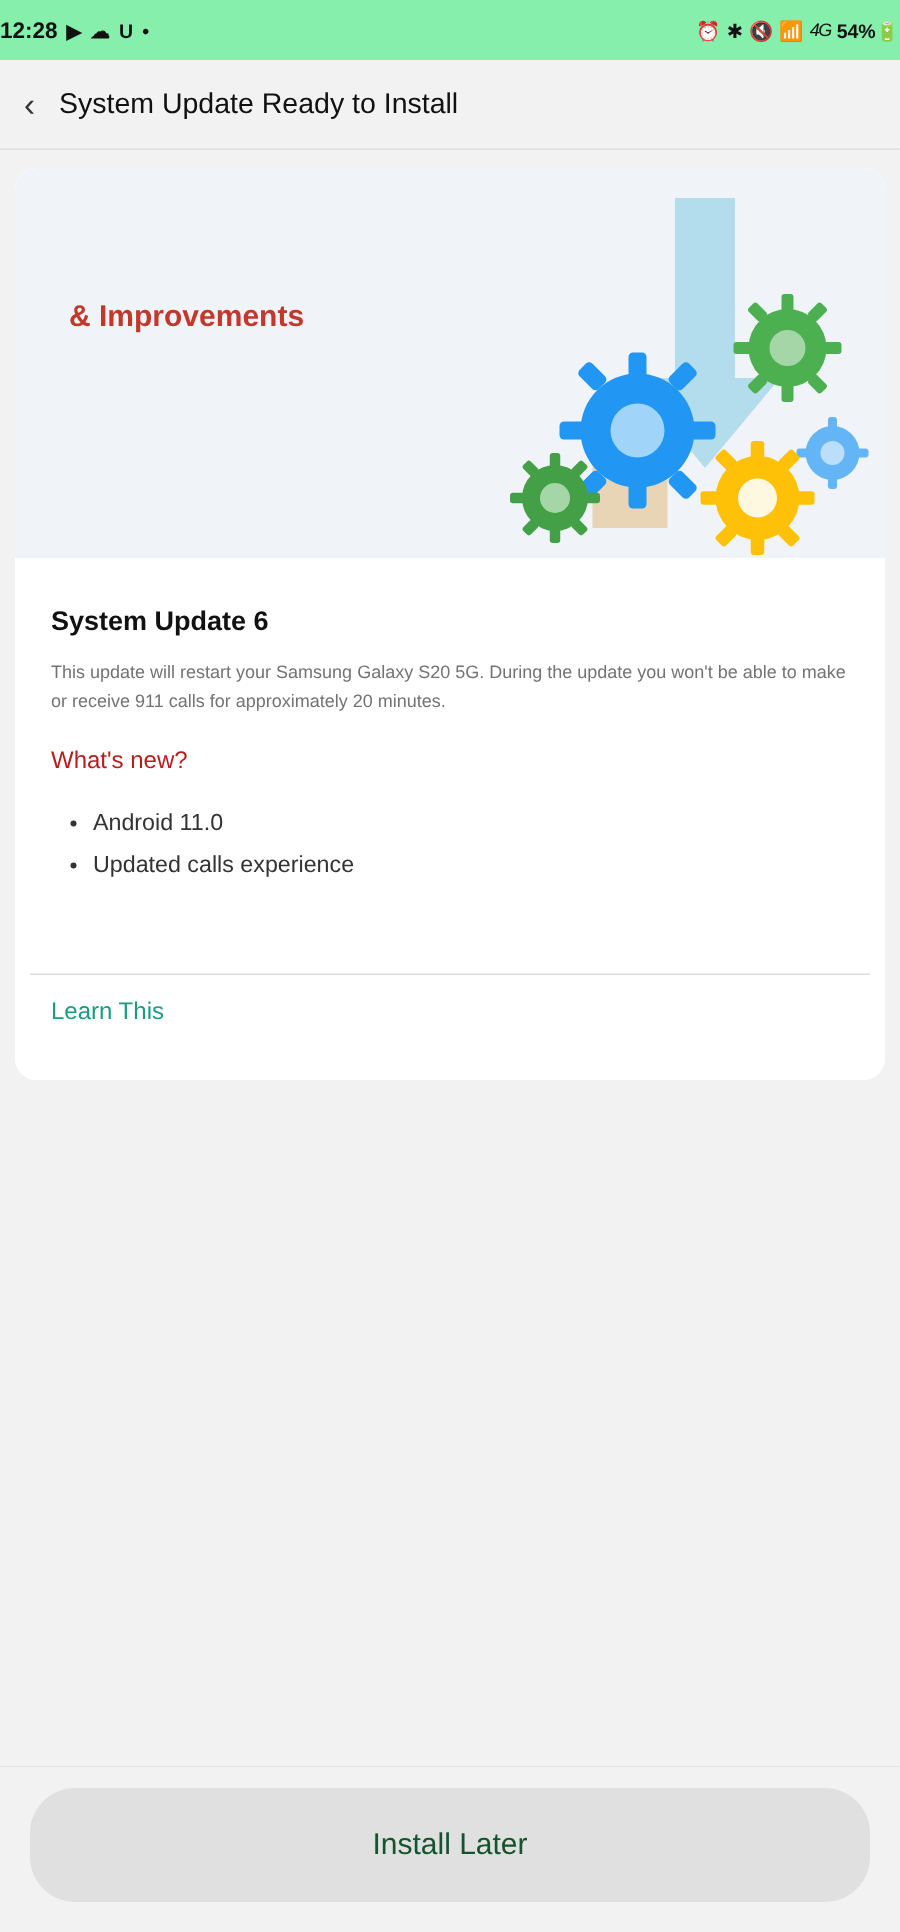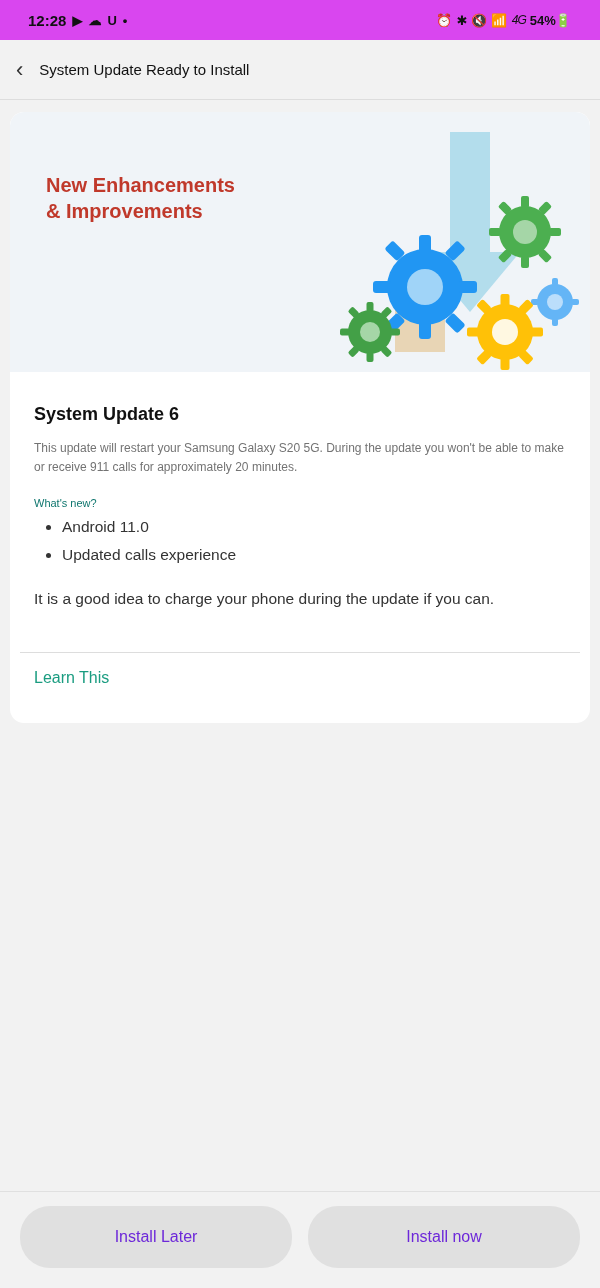--- a/index.html
+++ b/index.html
@@ -11,25 +11,25 @@
       background: #f2f2f2;
       font-family: 'Segoe UI', Arial, sans-serif;
       font-size: 16px;
       color: #222;
     }
 
     
     .status-bar {
       width: 100%;
       height: 40px;
-      background: #d946ef;
+      background: #86efac;
       display: flex;
       align-items: center;
       justify-content: space-between;
-      padding: 0 28px;
+      padding: 0 0;
     }
     .status-bar-left {
       display: flex;
       align-items: center;
       gap: 6px;
       font-size: 15px;
       font-weight: 600;
       color: #111;
     }
     .status-bar-right {
@@ -50,21 +50,21 @@
       padding: 0 16px;
       gap: 16px;
       border-bottom: 1px solid #ddd;
     }
     .back-arrow {
       font-size: 22px;
       color: #333;
       cursor: pointer;
     }
     .header-title {
-      font-size: 15px;
+      font-size: 19px;
       font-weight: 500;
       color: #111;
     }
 
     
     .main-content {
       background: #fff;
       margin: 12px 10px;
       border-radius: 14px;
       padding: 0 0 20px 0;
@@ -114,23 +114,23 @@
     }
 
     .update-desc {
       font-size: 12px;
       color: #737373;
       line-height: 1.6;
       margin-bottom: 18px;
     }
 
     .whats-new-title {
-      font-size: 11px;
-      color: #0f766e;
-      margin-bottom: 0;
+      font-size: 16px;
+      color: #b91c1c;
+      margin-bottom: 14px;
       line-height: 1.6;
     }
 
     .bullet-list {
       list-style: disc;
       padding-left: 28px;
       margin-bottom: 18px;
     }
 
     .bullet-list li {
@@ -173,27 +173,27 @@
       width: 600px;
       background: #f2f2f2;
       padding: 14px 20px 20px 20px;
       display: flex;
       gap: 16px;
       border-top: 1px solid #e0e0e0;
     }
 
     .btn {
       flex: 1;
-      height: 62px;
+      height: 76px;
       border: none;
       border-radius: 30px;
       background: #e0e0e0;
-      font-size: 16px;
+      font-size: 20px;
       font-weight: 500;
-      color: #6d28d9;
+      color: #14532d;
       cursor: pointer;
       display: flex;
       align-items: center;
       justify-content: center;
     }
 
     
     .bottom-spacer {
       height: 100px;
     }
@@ -223,21 +223,21 @@
 
 <div class="header">
   <span class="back-arrow">‹</span>
   <span class="header-title">System Update Ready to Install</span>
 </div>
 
 <div class="main-content">
 
   <div class="illustration">
     <div class="illus-text">
-      <span>New Enhancements</span><br>
+      <br>
       <span>&amp; Improvements</span>
     </div>
 
     <svg class="illus-svg" viewBox="0 0 340 260" xmlns="http://www.w3.org/2000/svg">
 
       <polygon points="200,20 240,20 240,140 270,140 220,200 170,140 200,140" fill="#a8d8ea" opacity="0.85"></polygon>
 
       <polygon points="145,180 145,240 195,240 195,180 170,155" fill="#e8d5b5"></polygon>
 
       <g transform="translate(175,175)">
@@ -305,31 +305,29 @@
   </div>
 
   <div class="content-area">
     <p class="update-title">System Update 6</p>
     <p class="update-desc">This update will restart your Samsung Galaxy S20 5G. During the update you won't be able to make or receive 911 calls for approximately 20 minutes.</p>
     <p class="whats-new-title">What's new?</p>
     <ul class="bullet-list">
       <li>Android 11.0</li>
       <li>Updated calls experience</li>
     </ul>
-    <p class="charge-note">It is a good idea to charge your phone during the update if you can.</p>
   </div>
 
   <div style="height: 30px;"></div>
 
   <div class="divider"></div>
 
   <div class="learn-more-section">
     <a class="learn-more-link" href="#">Learn This</a>
   </div>
 
 </div>
 
 <div class="bottom-spacer"></div>
 
 <div class="bottom-bar">
   <button class="btn">Install Later</button>
-  <button class="btn">Install now</button>
 </div>
 
 </body></html>

